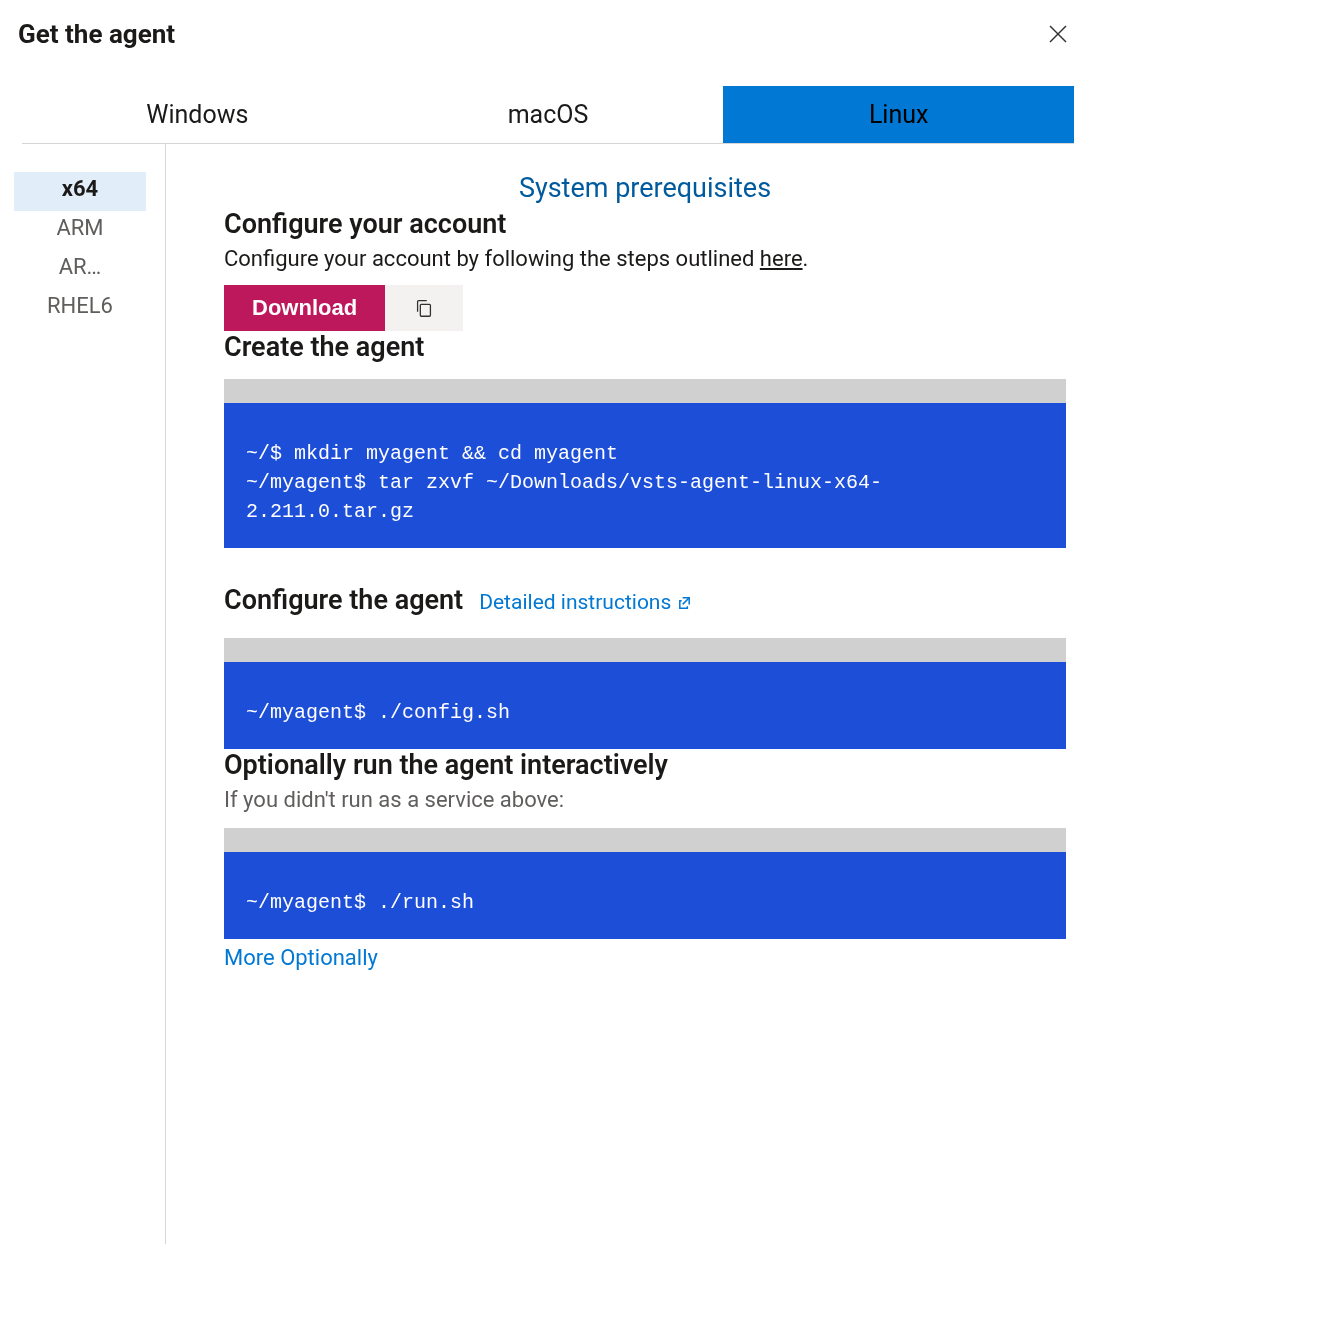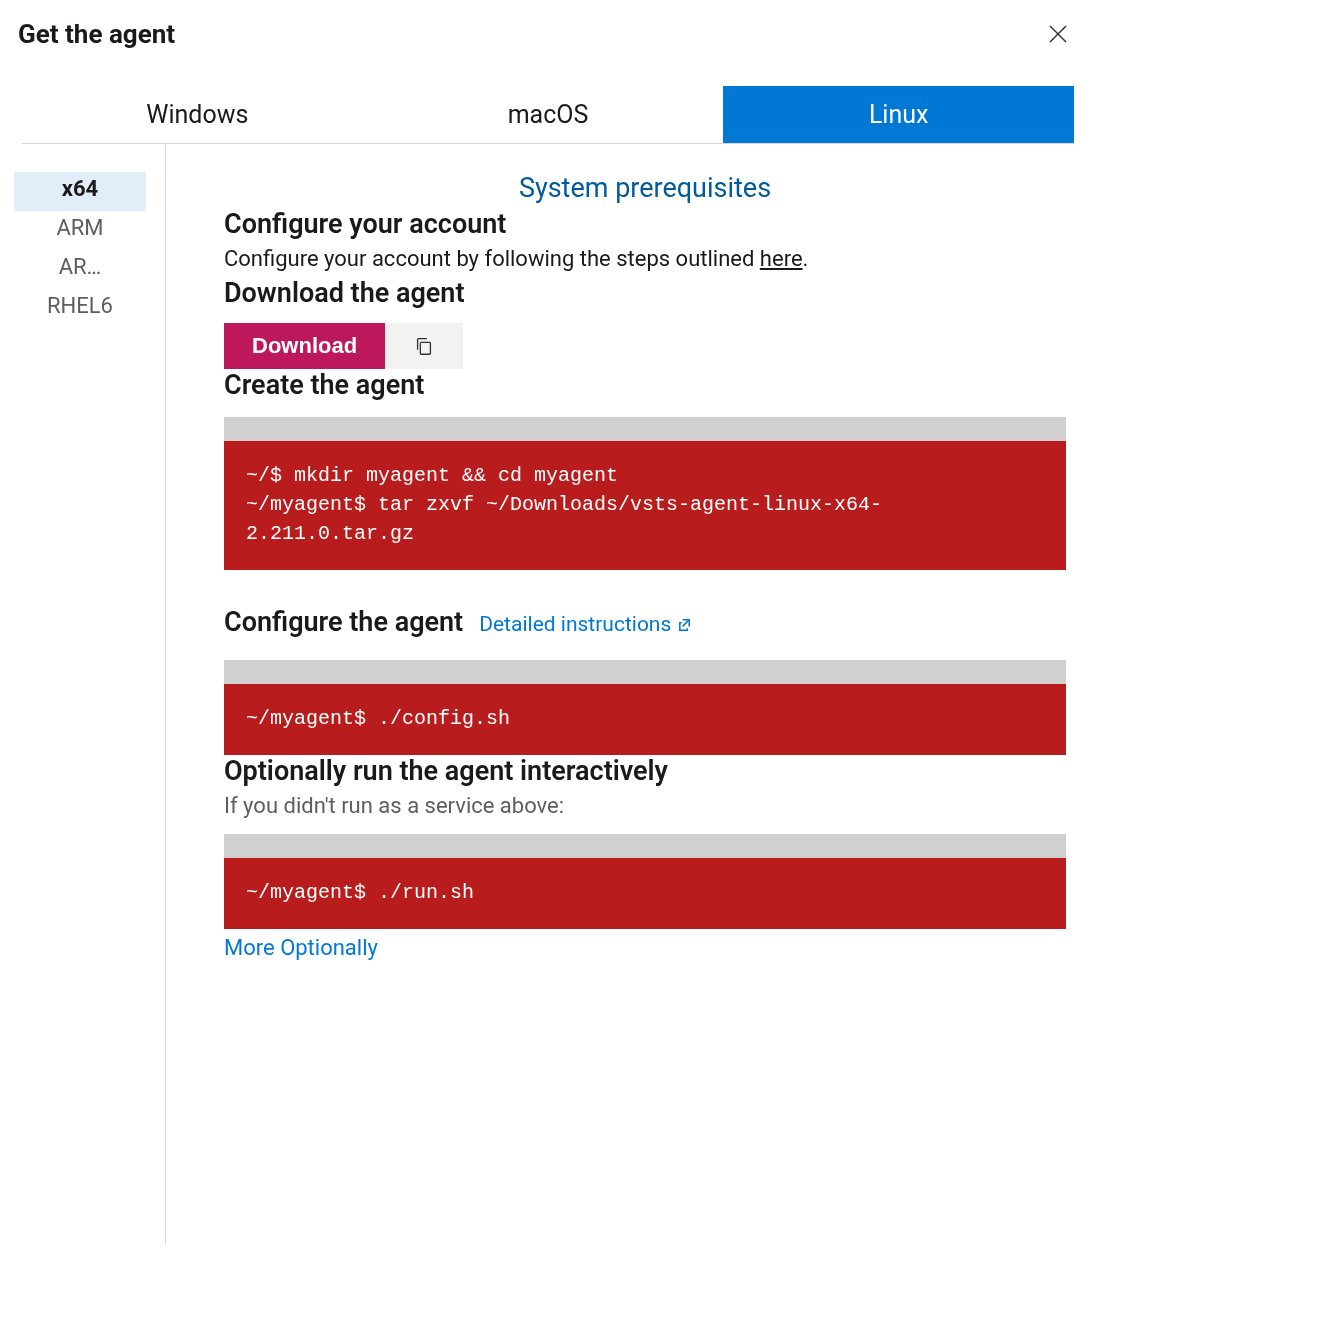--- a/index.html
+++ b/index.html
@@ -36,21 +36,21 @@
     }
     .tab {
       flex: 1;
       text-align: center;
       font-size: 25px;
       padding: 14px 0 14px 0;
       cursor: pointer;
     }
     .tab.selected {
       background: #0078d4;
-      color: #ffffff;
+      color: #000000;
     }
     .body-row { display: flex; }
     .sidebar {
       width: 148px;
       border-right: 1px solid #d6d6d6;
       padding-top: 28px;
       min-height: 1100px;
     }
     .sidebar-item {
       font-size: 22px;
@@ -118,26 +118,26 @@
       justify-content: center;
       cursor: pointer;
     }
     .copy-btn svg { stroke: #323130; stroke-width: 1.4; fill: none; }
     .code-block {
       margin-top: 16px;
       width: 842px;
     }
     .code-header { background: #d0d0d0; height: 24px; }
     .code-body {
-      background: #b91c1c;
+      background: #1d4ed8;
       color: #fff;
       font-family: "SFMono-Regular", Consolas, "Liberation Mono", Menlo, monospace;
       font-size: 20px;
       line-height: 1.45;
-      padding: 20px 22px 22px 22px;
+      padding: 36px 22px 22px 22px;
       white-space: pre-wrap;
       word-break: break-word;
     }
     .inline-heading-row { display: flex; align-items: baseline; gap: 16px; margin-top: 36px; }
     .detailed-link {
       color: #0078d4;
       font-size: 21px;
       cursor: pointer;
       display: inline-flex;
       align-items: center;
@@ -175,21 +175,20 @@
     </div>
 
     <div class="content">
       <a class="prereq-link">System prerequisites</a>
 
       <h2 class="section">Configure your account</h2>
       <p class="para">
         <span>Configure your account by following the steps outlined </span><span class="here-link">here</span><span>.</span>
       </p>
 
-      <h2 class="section section-spacer">Download the agent</h2>
       <div class="download-row">
         <button class="download-btn">Download</button>
         <button class="copy-btn">
           <svg width="22" height="22" viewBox="0 0 24 24">
               <rect x="8" y="8" width="11" height="13" rx="1"></rect>
               <path d="M5 16 V5 a1 1 0 0 1 1-1 h9"></path>
             </svg>
         </button>
       </div>
 

